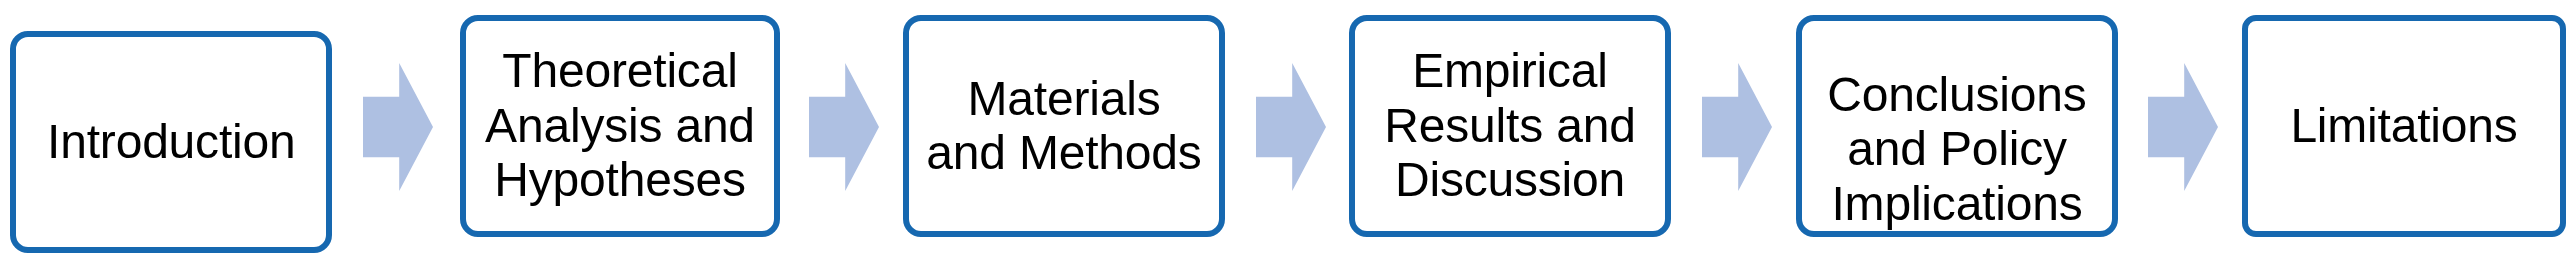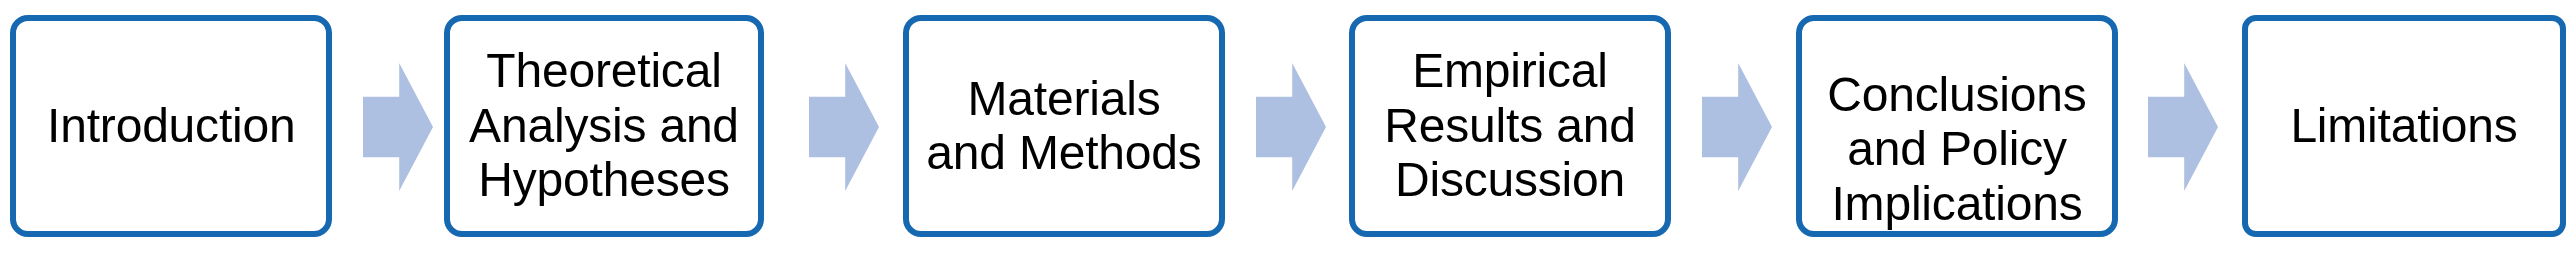--- a/index.html
+++ b/index.html
@@ -52,31 +52,31 @@
     display: block;
     width: 100%;
     height: 100%;
   }
 </style>
 </head>
 <body>
 
 <div id="canvas">
 
-  <div class="step-box" style="left:10.3px; width:322px;">
+  <div class="step-box" style="left:10.3px; width:322px;margin-top:16px;">
     <span class="step-label">Introduction</span>
   </div>
 
   <div class="flow-arrow" style="left:363px;">
     <svg viewBox="0 0 116 212" preserveAspectRatio="none" aria-hidden="true">
       <polygon points="0,56 60,56 60,0 116,106 60,212 60,156 0,156" fill="#AEC0E2"></polygon>
     </svg>
   </div>
 
-  <div class="step-box" style="left:444px; width:320px;justify-content:center;">
+  <div class="step-box" style="left:460px; width:320px;justify-content:center;">
     <span class="step-label">Theoretical
 Analysis and
 Hypotheses</span>
   </div>
 
   <div class="flow-arrow" style="left:809px;">
     <svg viewBox="0 0 116 212" preserveAspectRatio="none" aria-hidden="true">
       <polygon points="0,56 60,56 60,0 116,106 60,212 60,156 0,156" fill="#AEC0E2"></polygon>
     </svg>
   </div>

